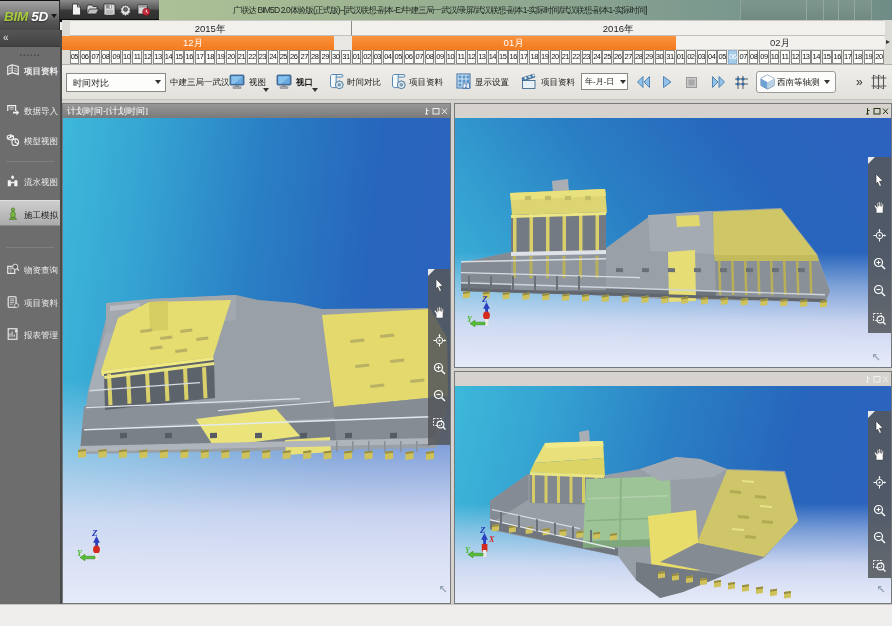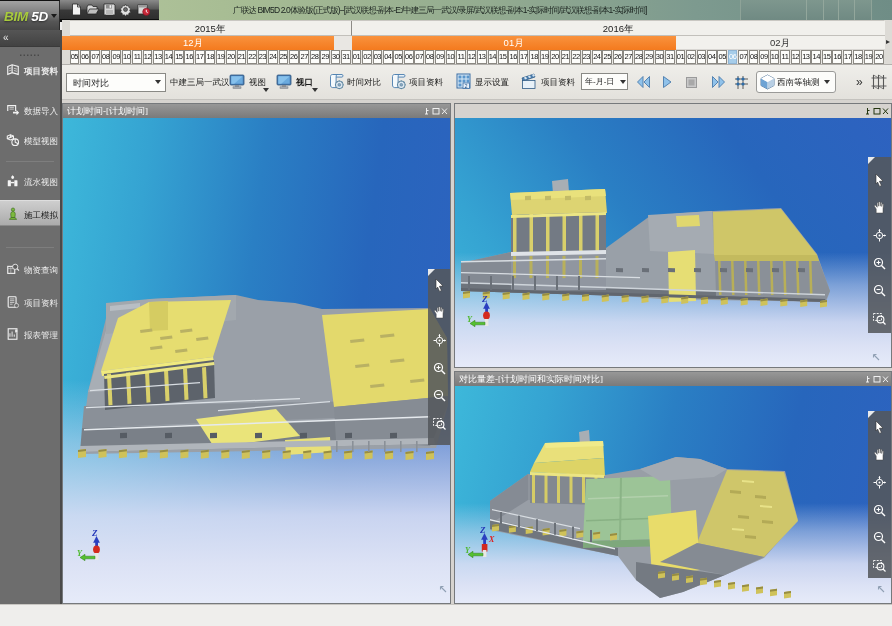--- a/index.html
+++ b/index.html
@@ -686,21 +686,20 @@
         <rect x="17.8" y="26" width="3.6" height="7" fill="#e8e8e4"></rect>
         <path d="M3 30.5l5-3.2v1.9h10v2.6H8v1.9z" fill="#55c030" stroke="#2e7d14" stroke-width="0.5"></path>
         <text x="0" y="28.5" font-size="8" font-weight="bold" fill="#4cb82a" font-style="italic">Y</text>
       </svg>
 <svg class="abs" style="left:417px;top:235px" width="8" height="8" viewBox="0 0 8 8">
         <path d="M7 7L1.5 1.5M1.5 1.5v3M1.5 1.5h3" stroke="#90a0b4" stroke-width="1.1" fill="none"></path>
       </svg>
 </div>
   </div>
 <div class="vp" style="left:454px;top:371px;width:438px;height:233px;">
-<div class="vpt">对比量差-[计划时间和实际时间对比]</div>
 <svg class="abs" style="right:2px;top:3px" width="24" height="9" viewBox="0 0 24 9">
       <g stroke="#f0f0f0" stroke-width="1" fill="none">
         <path d="M2.5 1v6M1 7h3M2.5 3.5h2"></path>
         <rect x="9" y="1.5" width="6" height="5.5"></rect>
         <path d="M18 1.5l5 5.5M23 1.5l-5 5.5"></path>
       </g>
     </svg>
 <div class="vpc" style="background:linear-gradient(180deg, rgba(226,231,248,0) 0%, rgba(215,224,244,0) 54%, rgba(208,218,242,0.5) 67%, rgba(214,221,244,0.92) 82%, #dce2f5 92%, #e6ebf9 100%),linear-gradient(103deg, #3db8da 0%, #35a3d2 20%, #2a7fc4 46%, #2766bc 72%, #2e62c0 100%);">
 <svg class="abs" style="left:0;top:0" width="436" height="219" viewBox="0 0 436 219">
         <polygon points="35.0,115.0 73.0,88.0 150.0,89.0 185.0,83.0 221.0,71.0 245.0,73.0 272.0,83.0 330.0,85.0 343.0,134.0 309.0,172.0 270.0,189.0 228.0,206.0 205.0,212.0 181.0,194.0 163.0,170.0 35.0,144.0" fill="#989ea6"></polygon>

